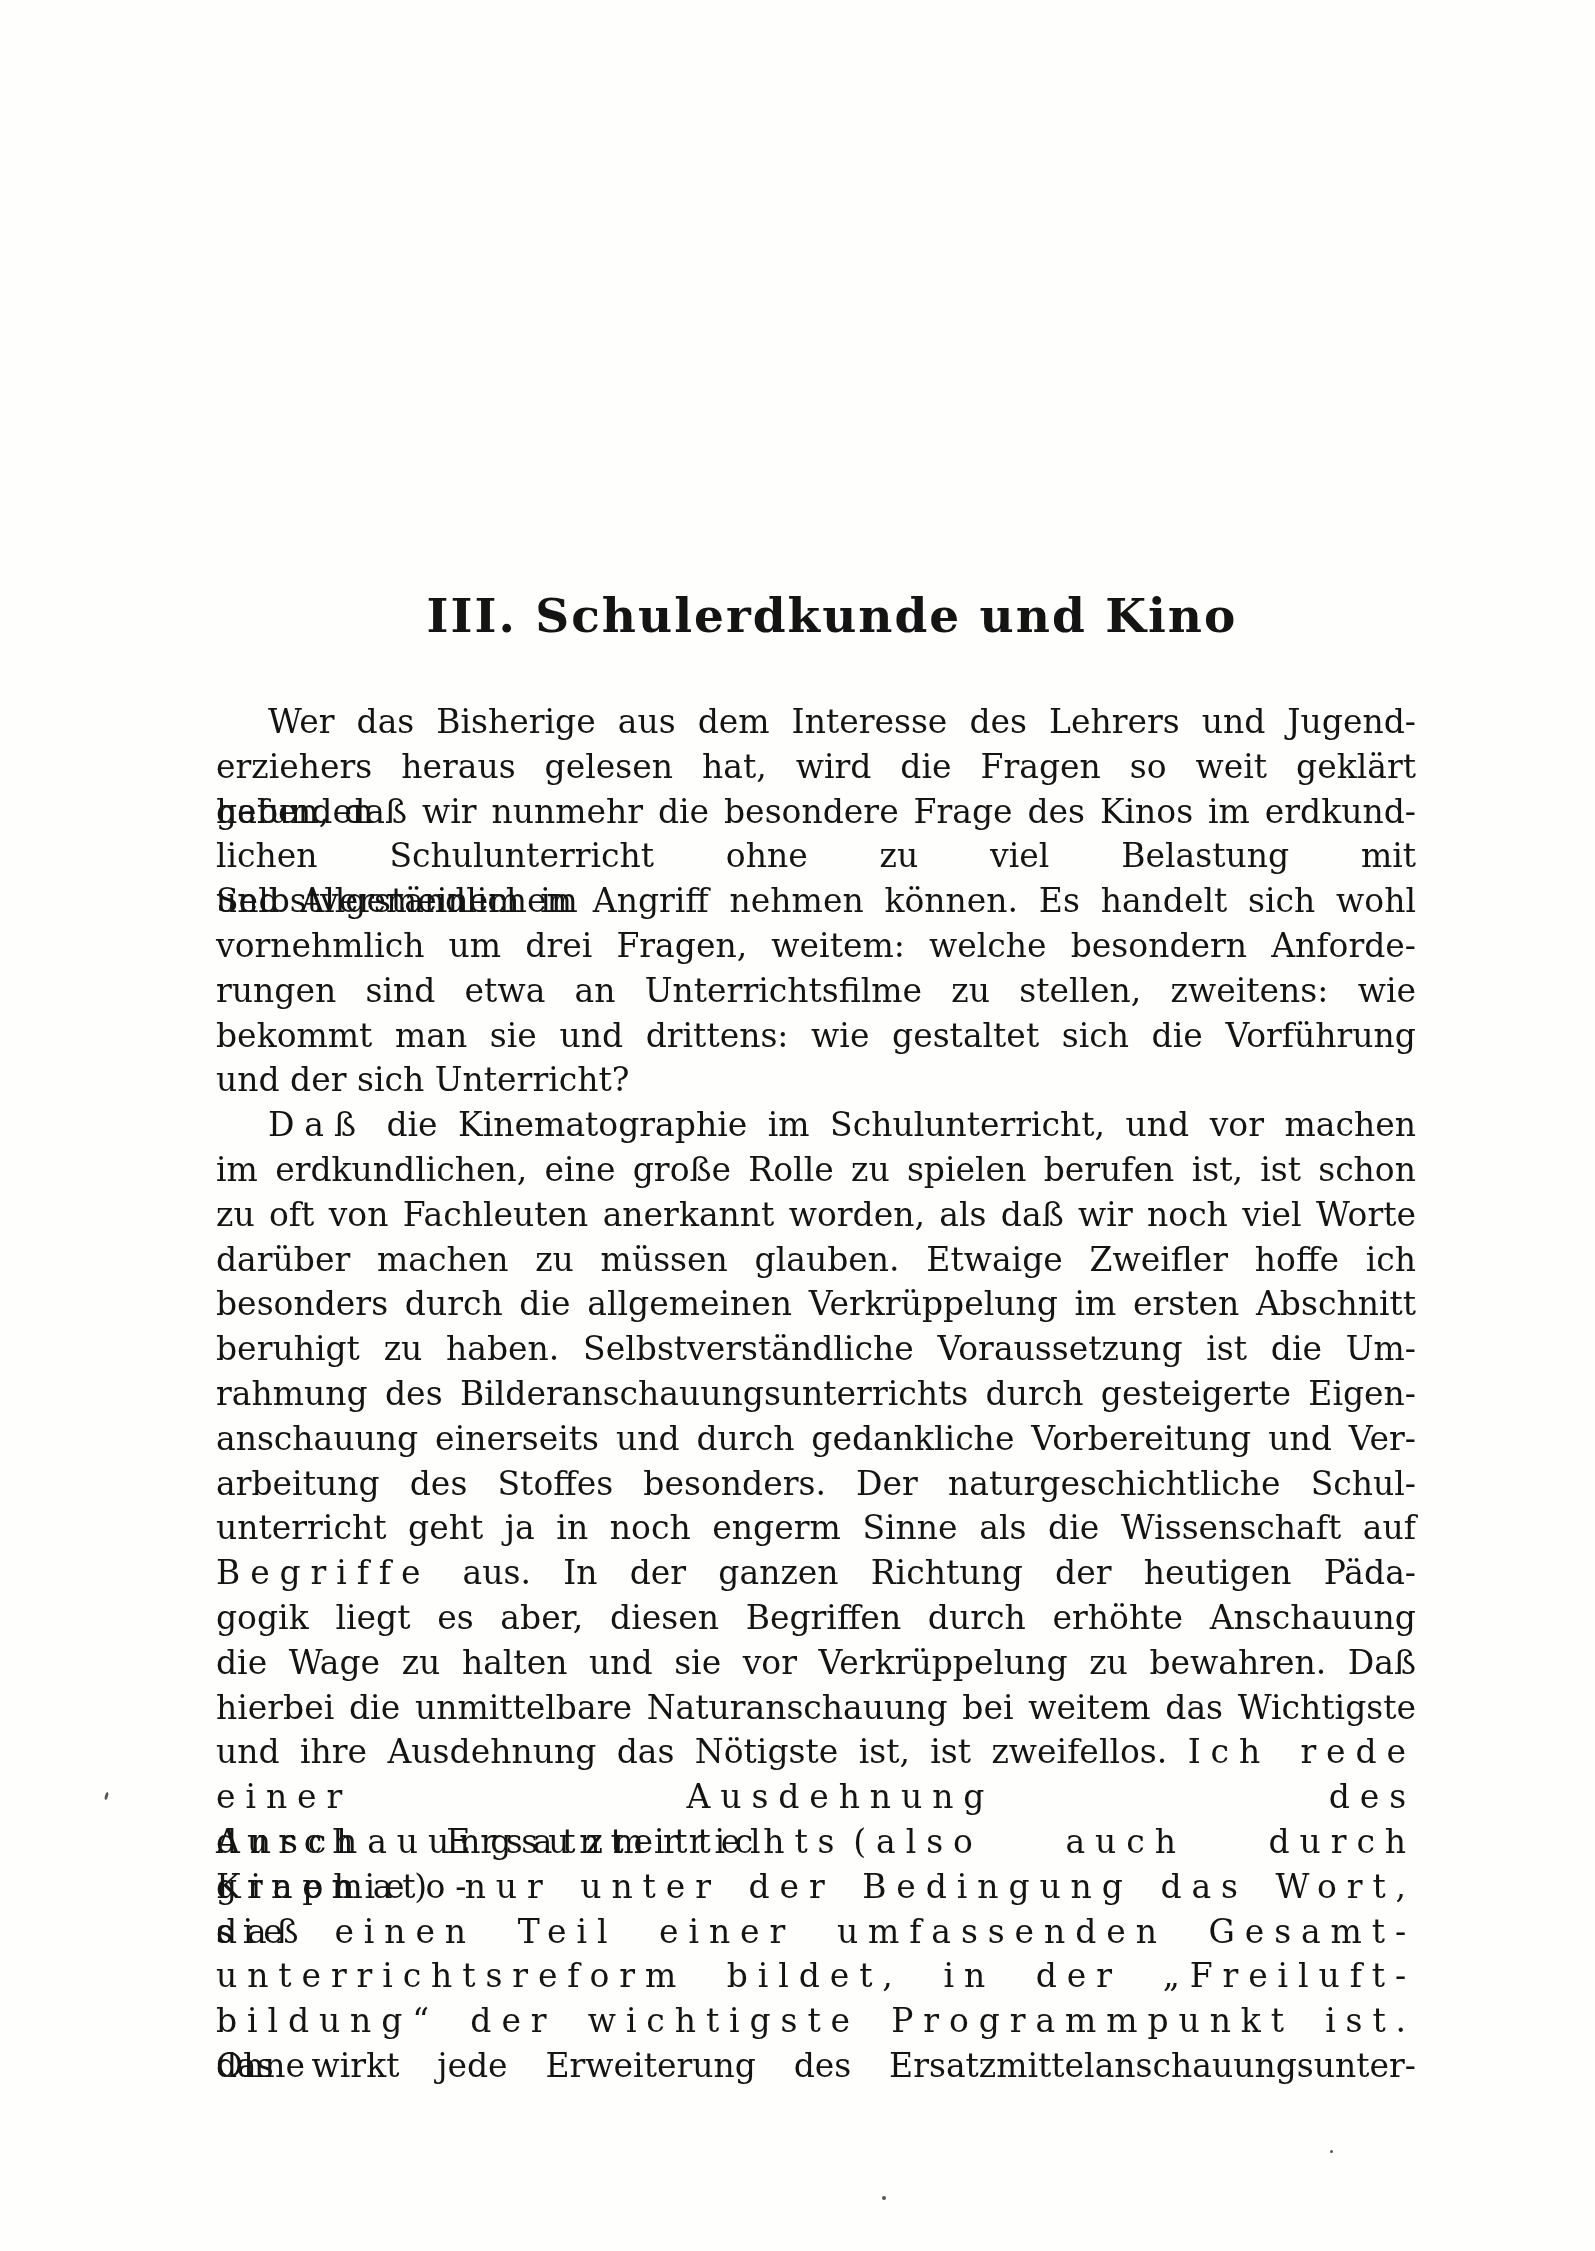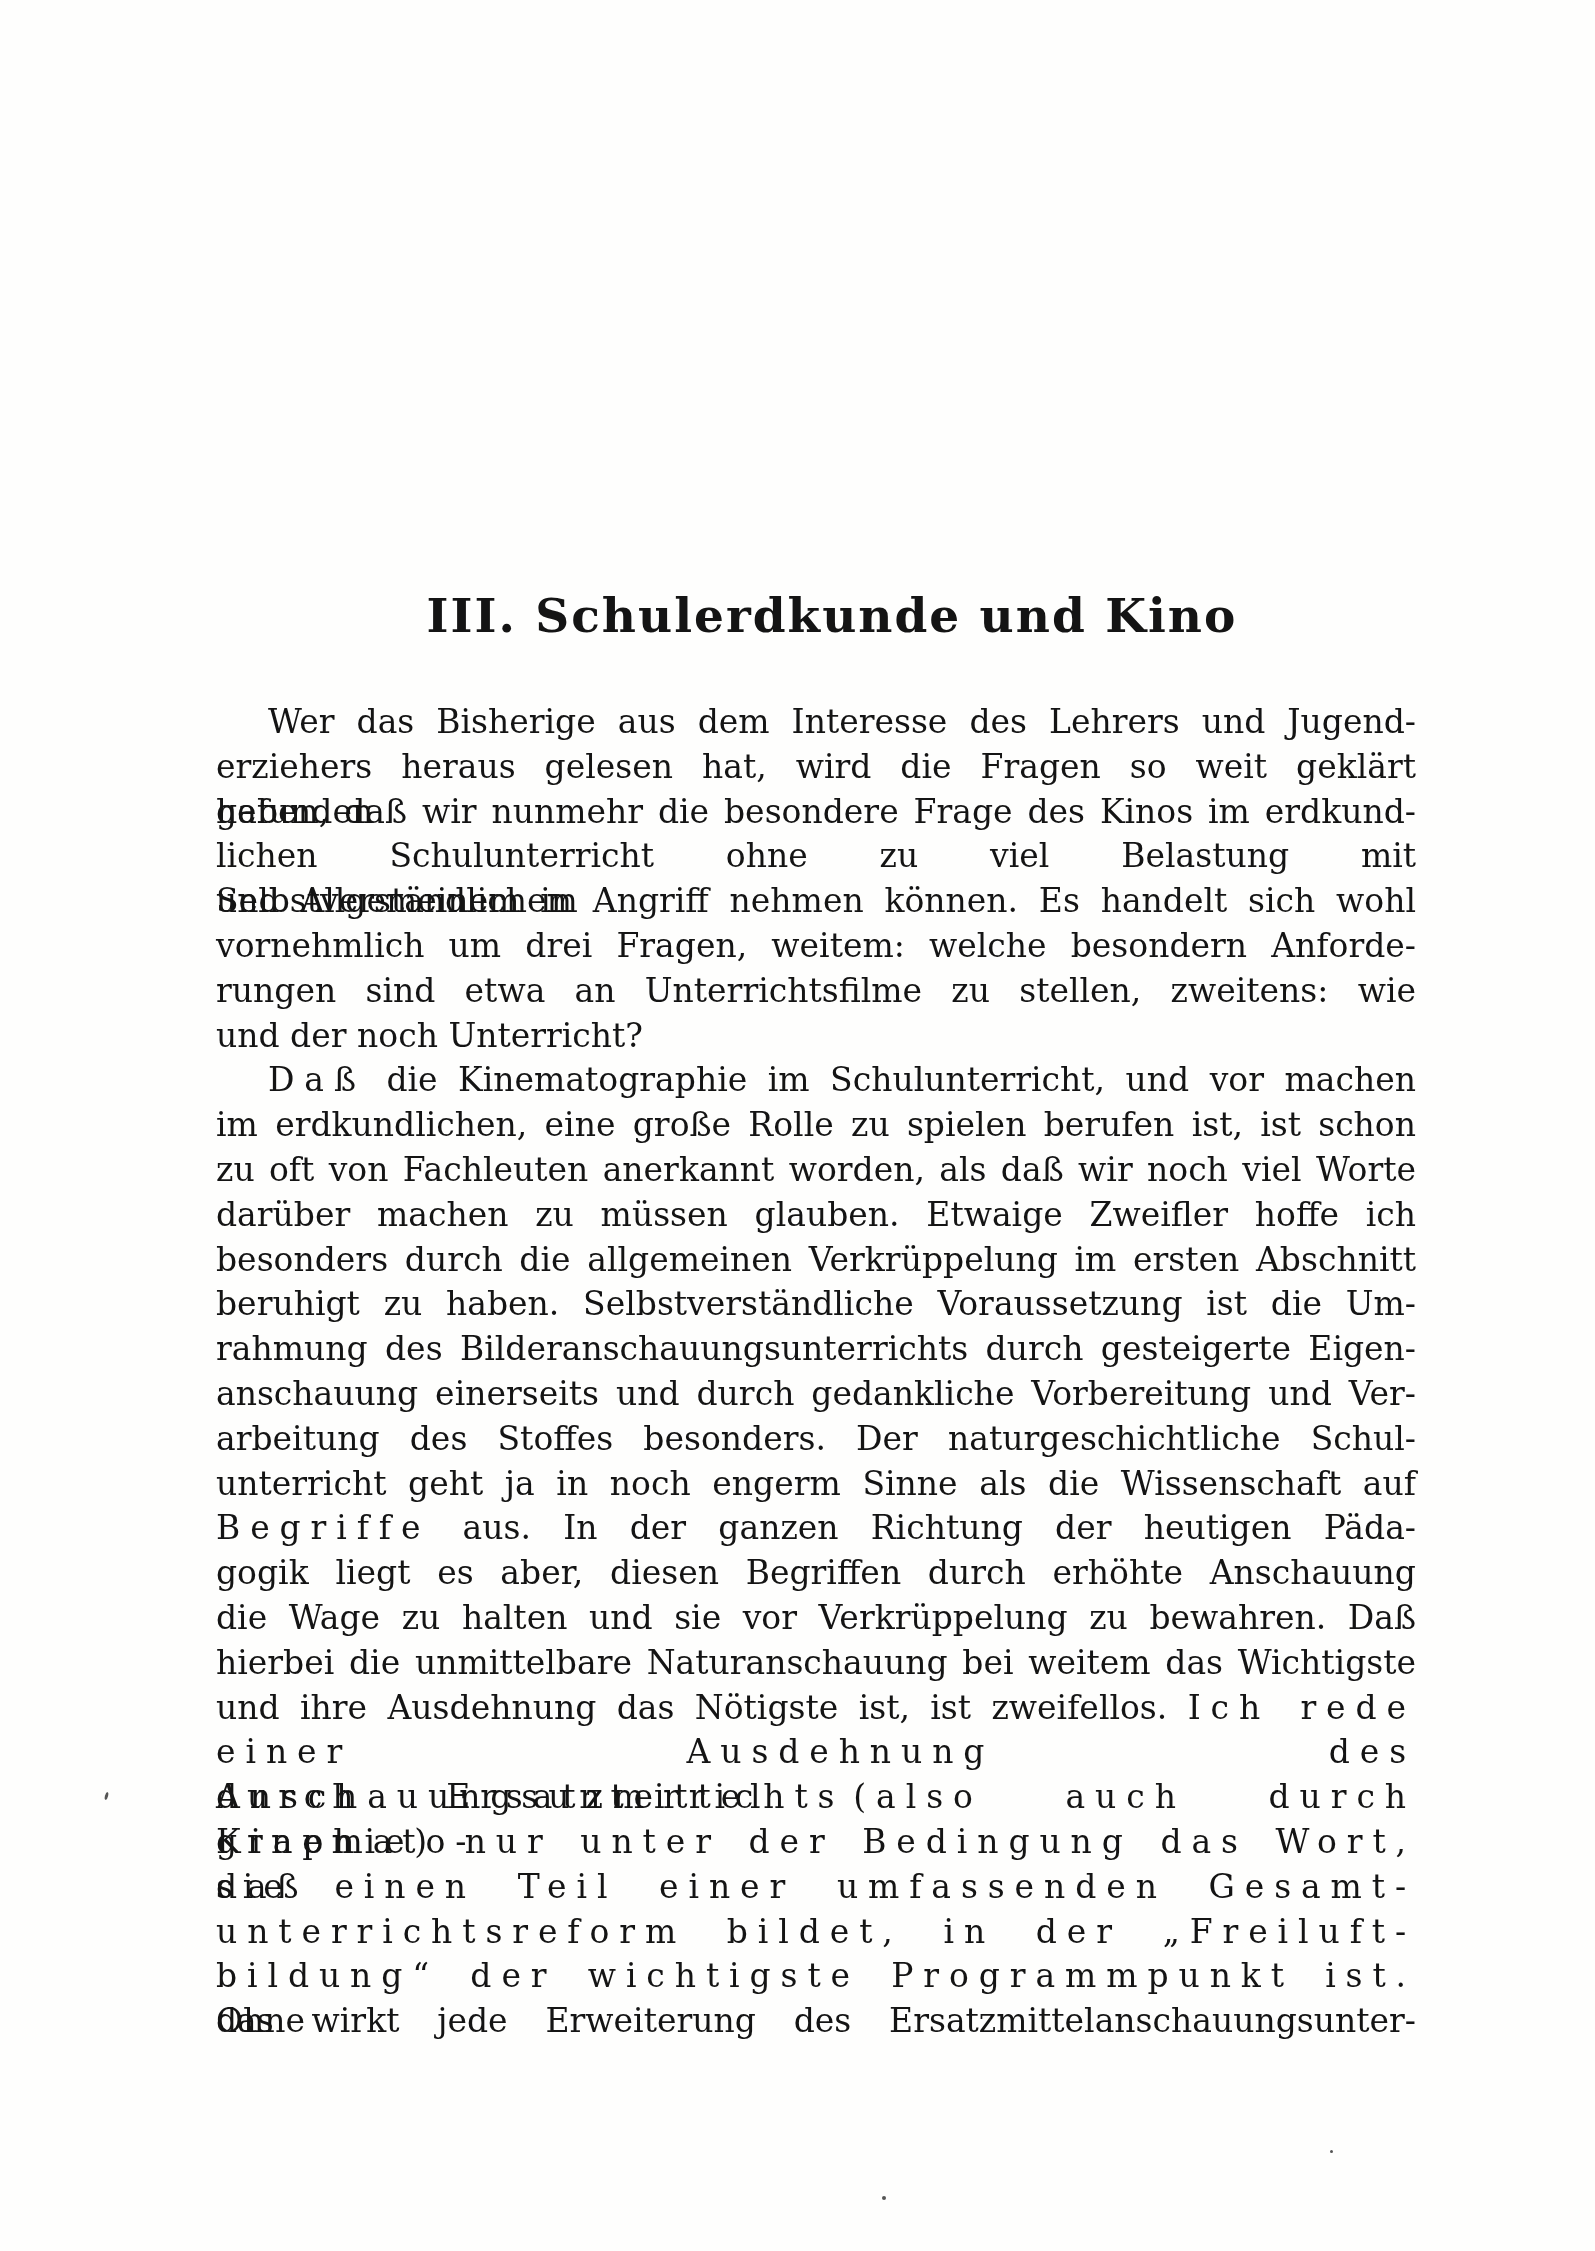--- a/index.html
+++ b/index.html
@@ -61,21 +61,22 @@
   <div class="title">III. Schulerdkunde und Kino</div>
 
   <div class="textblock" id="textblock">
       <div class="line indent"><span>Wer das Bisherige aus dem Interesse des Lehrers und Jugend-</span></div>
       <div class="line"><span>erziehers heraus gelesen hat, wird die Fragen so weit geklärt gefunden</span></div>
       <div class="line"><span>haben, daß wir nunmehr die besondere Frage des Kinos im erdkund-</span></div>
       <div class="line"><span>lichen Schulunterricht ohne zu viel Belastung mit Selbstverständlichem</span></div>
       <div class="line"><span>und Allgemeinem in Angriff nehmen können. Es handelt sich wohl</span></div>
       <div class="line"><span>vornehmlich um drei Fragen, weitem: welche besondern Anforde-</span></div>
       <div class="line"><span>rungen sind etwa an Unterrichtsfilme zu stellen, zweitens: wie</span></div>
-      <div class="line end"><span>und der noch Unterricht?</span></div>
+      <div class="line"><span>bekommt man sie und drittens: wie gestaltet sich die Vorführung</span></div>
+      <div class="line end"><span>und der sich Unterricht?</span></div>
       <div class="line indent"><span class="sp">Daß</span><span> die Kinematographie im Schulunterricht, und vor machen</span></div>
       <div class="line"><span>im erdkundlichen, eine große Rolle zu spielen berufen ist, ist schon</span></div>
       <div class="line"><span>zu oft von Fachleuten anerkannt worden, als daß wir noch viel Worte</span></div>
       <div class="line"><span>darüber machen zu müssen glauben.  Etwaige Zweifler hoffe ich</span></div>
       <div class="line"><span>besonders durch die allgemeinen Verkrüppelung im ersten Abschnitt</span></div>
       <div class="line"><span>beruhigt zu haben.  Selbstverständliche Voraussetzung ist die Um-</span></div>
       <div class="line"><span>rahmung des Bilderanschauungsunterrichts durch gesteigerte Eigen-</span></div>
       <div class="line"><span>anschauung einerseits und durch gedankliche Vorbereitung und Ver-</span></div>
       <div class="line"><span>arbeitung des Stoffes besonders.  Der naturgeschichtliche Schul-</span></div>
       <div class="line"><span>unterricht geht ja in noch engerm Sinne als die Wissenschaft auf</span></div>

